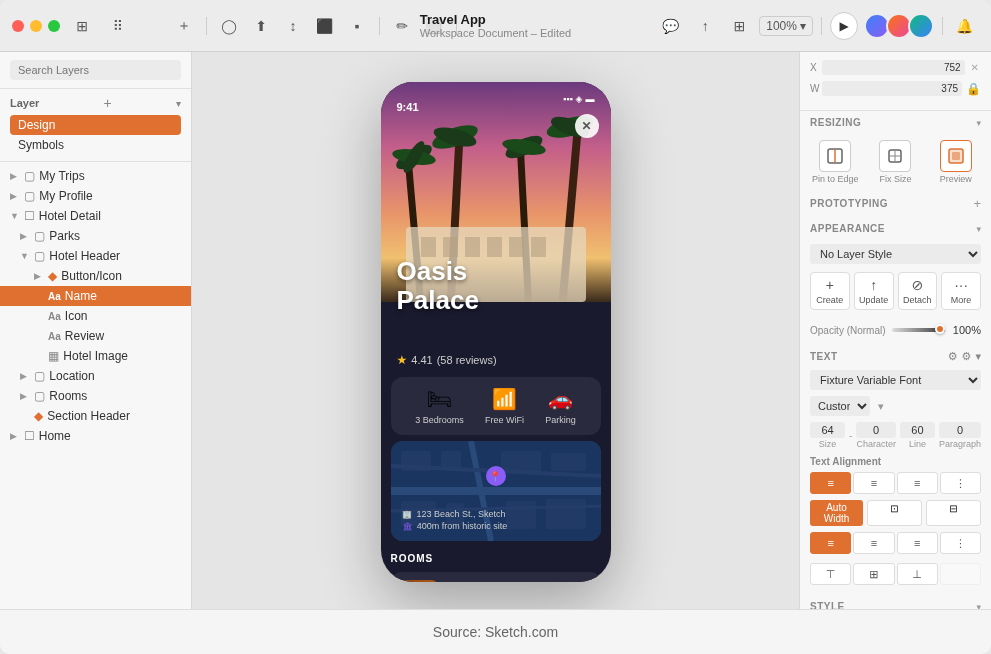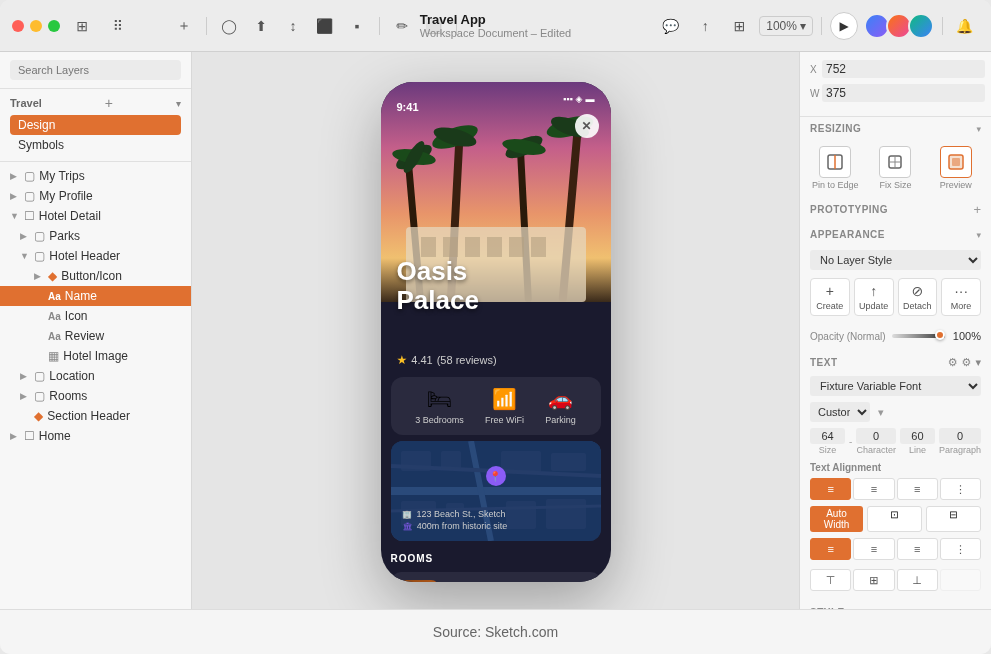--- a/index.html
+++ b/index.html
@@ -325,23 +325,23 @@
       display: flex; align-items: center; gap: 2px;
       flex: 1;
     }
     .field-label { font-size: 10px; color: #888; min-width: 10px; }
     .field-input {
       flex: 1;
       background: #ebebeb;
       border: none;
       border-radius: 3px;
       padding: 2px 4px;
-      font-size: 12px;
+      font-size: 10px;
       color: #333;
-      text-align: left;
+      text-align: right;
       outline: none;
     }
 
     .section-header {
       display: flex; align-items: center; justify-content: space-between;
       padding: 6px 10px;
       cursor: pointer;
     }
     .section-title { font-size: 10px; font-weight: 600; color: #888; letter-spacing: 0.5px; text-transform: uppercase; }
     .section-arrow { font-size: 9px; color: #999; }
@@ -556,21 +556,21 @@
   </div>
 
   <div class="main-layout">
 
     <div class="left-sidebar">
       <div class="search-bar">
         <input class="search-input" type="text" placeholder="Search Layers" style="">
       </div>
       <div class="pages-section">
         <div class="pages-header">
-          <span class="pages-label">Travel</span>
+          <span class="pages-label">Layer</span>
           <span style="font-size:14px;color:#888;">+</span>
           <span style="font-size:10px;color:#888;">▾</span>
         </div>
         <div class="page-item active">
           <span>Design</span>
         </div>
         <div class="page-item">
           <span>Symbols</span>
         </div>
       </div>

